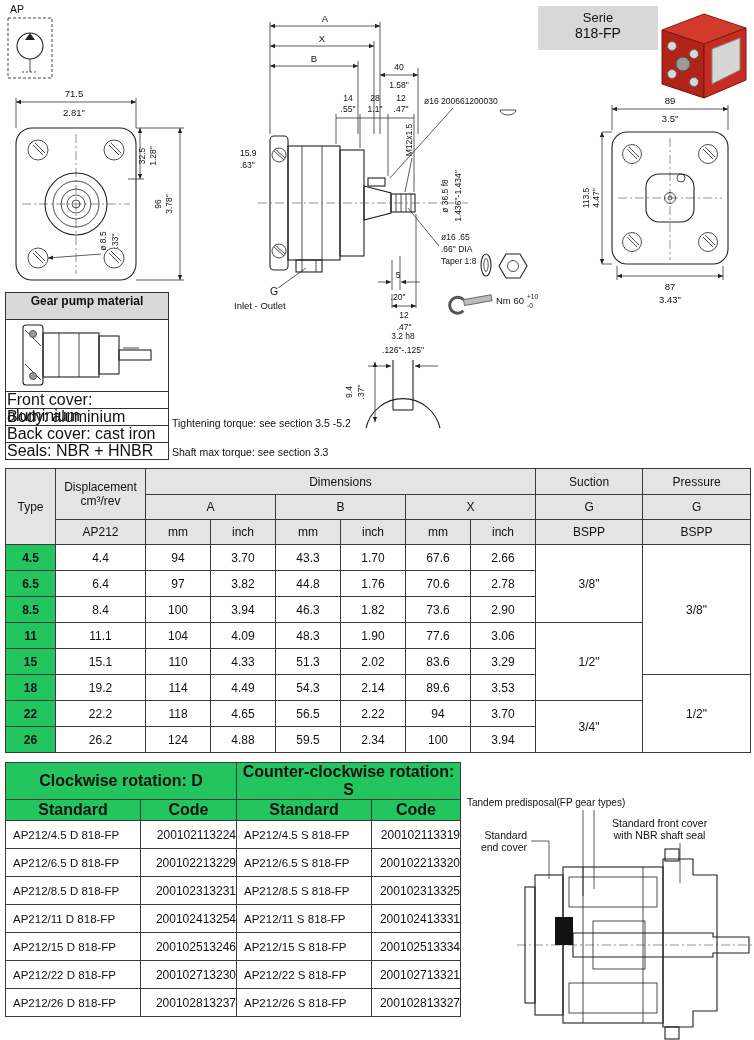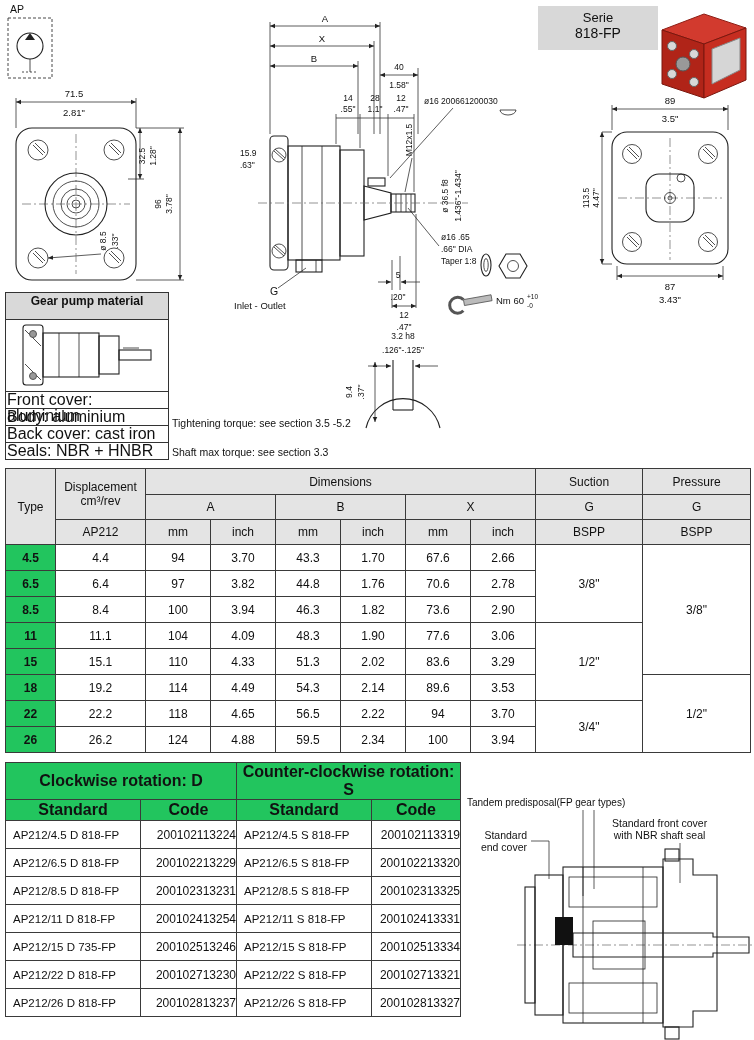--- a/index.html
+++ b/index.html
@@ -489,21 +489,21 @@
         <td class="std-cell">AP212/8.5 S 818-FP</td>
         <td class="code-cell">200102313325</td>
       </tr>
       <tr>
         <td class="std-cell">AP212/11 D 818-FP</td>
         <td class="code-cell">200102413254</td>
         <td class="std-cell">AP212/11 S 818-FP</td>
         <td class="code-cell">200102413331</td>
       </tr>
       <tr>
-        <td class="std-cell">AP212/15 D 735-FP</td>
+        <td class="std-cell">AP212/15 D 818-FP</td>
         <td class="code-cell">200102513246</td>
         <td class="std-cell">AP212/15 S 818-FP</td>
         <td class="code-cell">200102513334</td>
       </tr>
       <tr>
         <td class="std-cell">AP212/22 D 818-FP</td>
         <td class="code-cell">200102713230</td>
         <td class="std-cell">AP212/22 S 818-FP</td>
         <td class="code-cell">200102713321</td>
       </tr>

